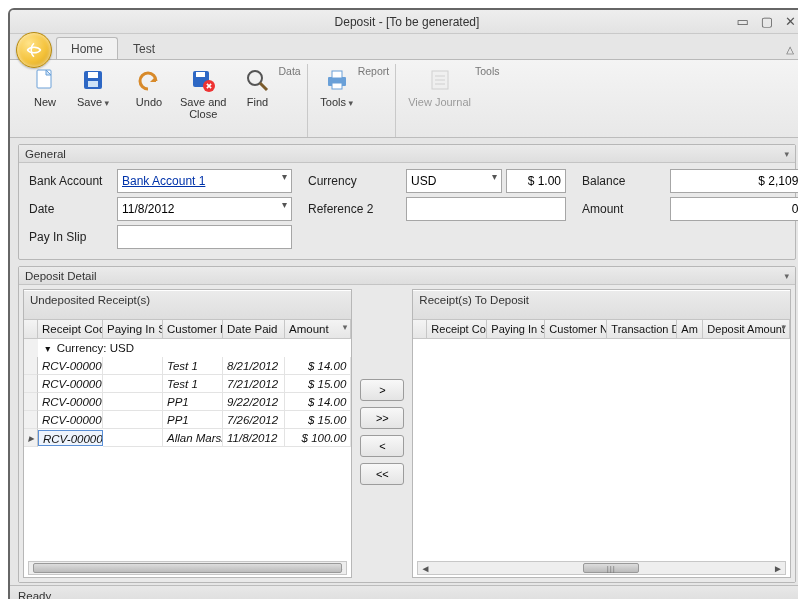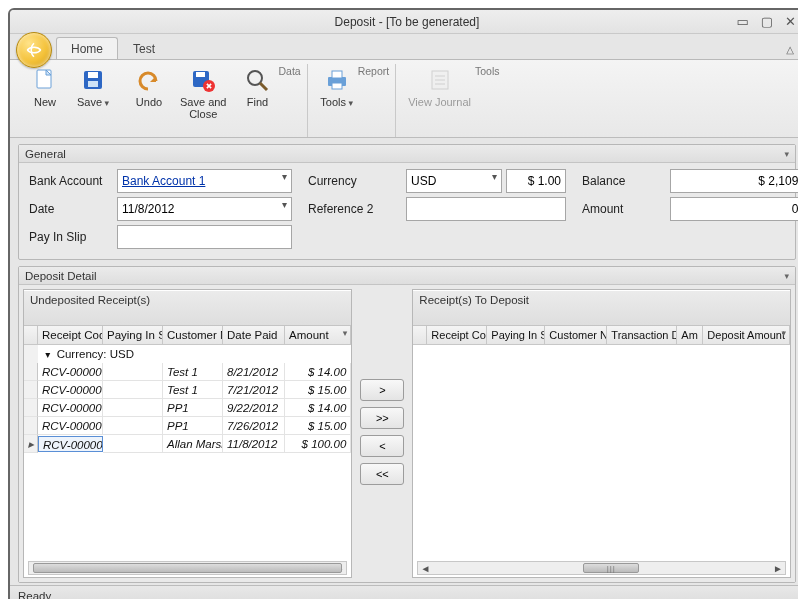--- a/index.html
+++ b/index.html
@@ -28,21 +28,21 @@
   .panel > .phdr::after { content:"▾"; position:absolute; right:6px; top:0; font-size:9px; color:#666;}
   .form-body { padding: 6px 10px 10px 10px; display: grid; grid-template-columns: 80px 175px 1fr 90px 160px 1fr 80px 150px; gap: 4px 8px; font-size: 12px; align-items: center; }
   .f-label { color: #222; }
   .f-input, .f-select, .f-link, .f-ro { height: 20px; border: 1px solid #a6a6a6; background: #fff; font-size: 12px; padding: 11px 4px; display:flex; align-items:center; position:relative; }
   .f-select::after { content:"▾"; position:absolute; right:4px; top:1px; font-size:10px; color:#555; pointer-events:none;}
   .f-link { color: #0033aa; text-decoration: underline; cursor:pointer;}
   .f-ro { justify-content: flex-end; }
   .detail { flex: 1; display:flex; flex-direction:column; margin-bottom:2px; }
   .detail .dbody { flex:1; display:flex; padding:4px; gap:4px; background:#e9e9e9;}
   .subpanel { border:1px solid #b7b7b7; background:#fff; display:flex; flex-direction:column; position:relative;}
-  .subpanel .sphdr { height:36px; line-height:18px; font-size:11.5px; color:#333; padding:0 6px; background:linear-gradient(#ebebeb,#dedede); border-bottom:1px solid #c4c4c4; border-top:1px solid #fff;}
+  .subpanel .sphdr { height:30px; line-height:18px; font-size:11.5px; color:#333; padding:0 6px; background:linear-gradient(#ebebeb,#dedede); border-bottom:1px solid #c4c4c4; border-top:1px solid #fff;}
   .left-sub { flex:1; }
   .mid { width:52px; display:flex; flex-direction:column; align-items:center; justify-content:flex-start; padding-top:90px; gap:6px;}
   .mid button { width:44px; height:22px; font-size:11px; border:1px solid #9c9c9c; background:linear-gradient(#f8f8f8,#e4e4e4); border-radius:3px; cursor:pointer;}
   .right-sub { flex:1; }
   .grid { font-size:11.5px; color:#111; width:100%; }
   .grid-head { display:flex; background:linear-gradient(#f4f4f4,#e6e6e6); border-bottom:1px solid #c7c7c7; position:relative;}
   .grid-head::after{ content:"▾"; position:absolute; right:4px; top:2px; font-size:9px; color:#666;}
   .gh-cell { border-right:1px solid #c7c7c7; padding:3px 4px; white-space:nowrap; overflow:hidden; text-align:left; font-style:normal;}
   .left-sub .gh-cell.rsel{width:14px;}
   .left-sub .gh-cell.c1{width:65px;} .left-sub .gh-cell.c2{width:60px;} .left-sub .gh-cell.c3{width:60px;} .left-sub .gh-cell.c4{width:62px;} .left-sub .gh-cell.c5{flex:1;}

